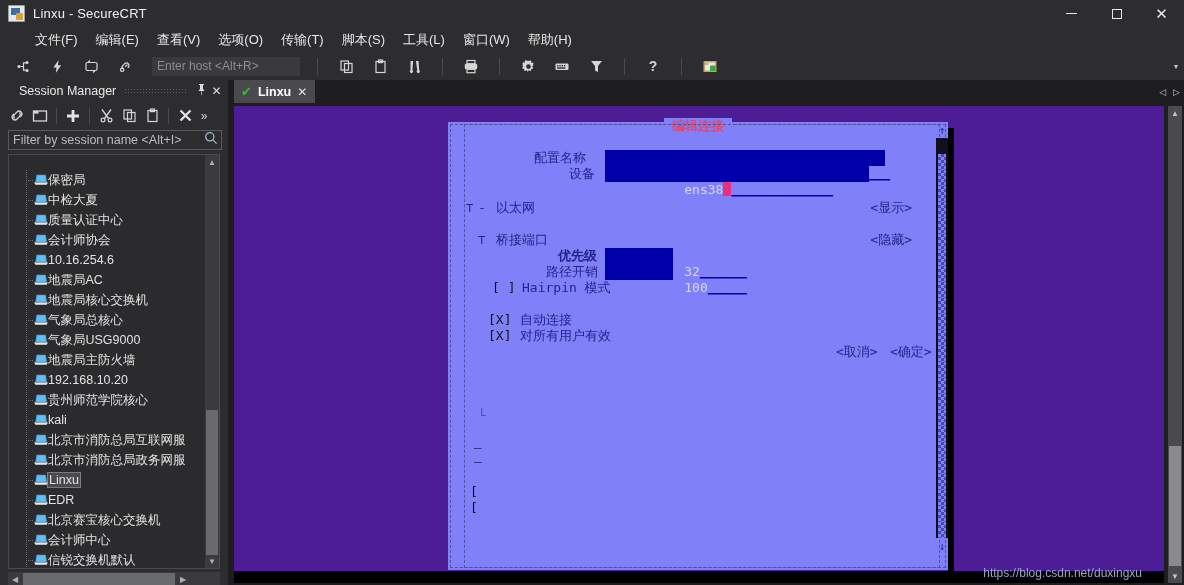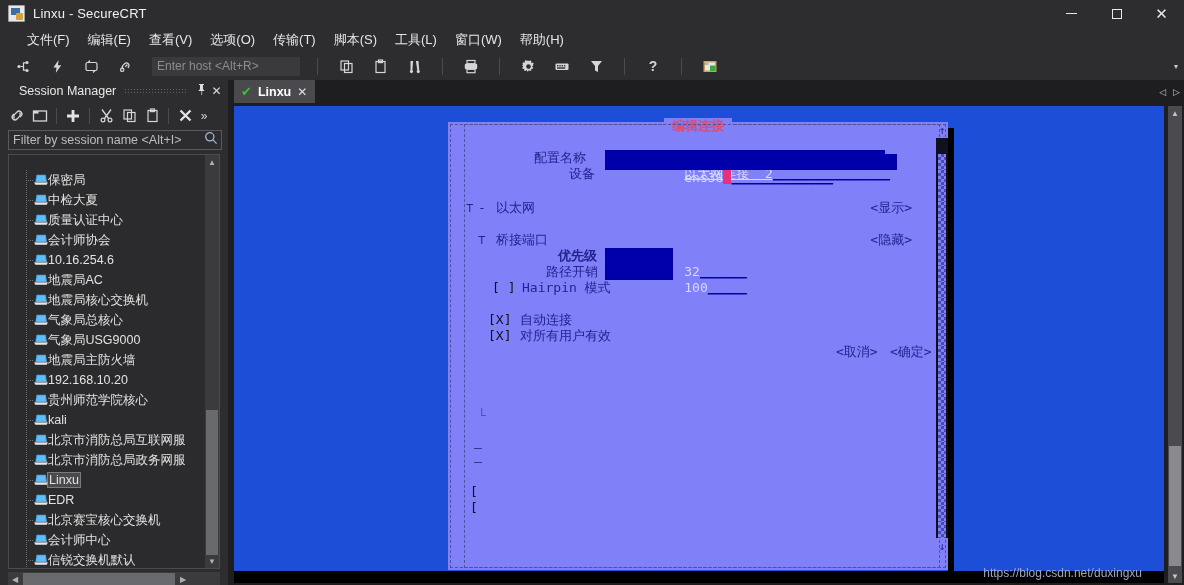--- a/index.html
+++ b/index.html
@@ -35,21 +35,21 @@
     width: 45px; height: 27px; display: flex; align-items: center; justify-content: center;
     color: #e8e8e8; font-size: 13px; line-height: 1;
   }
   .glyph-min { display: block; width: 11px; height: 1px; background: #e8e8e8; }
   .glyph-max { display: block; width: 10px; height: 10px; border: 1px solid #e8e8e8; }
   .glyph-close { font-size: 15px; line-height: 1; }
 
   
   .menubar {
     position: absolute; left: 0; top: 27px; width: 1184px; height: 25px;
-    background: #2d2d30; display: flex; align-items: center; padding-left: 18px;
+    background: #2d2d30; display: flex; align-items: center; padding-left: 26px;
   }
   .menuitem {
     color: #e6e6e6; font-size: 13px; padding: 3px 9px; white-space: nowrap;
   }
 
   
   .toolbar {
     position: absolute; left: 0; top: 52px; width: 1184px; height: 28px;
     background: #2d2d30; display: flex; align-items: center; padding-left: 12px; gap: 12px;
   }
@@ -164,21 +164,21 @@
     position: absolute; right: 4px; top: 0; height: 23px; display: flex; align-items: center; gap: 7px;
     color: #c9c9cc; font-size: 9px;
   }
 
   
   .term-wrap {
     position: absolute; left: 228px; top: 103px; width: 956px; height: 482px;
     background: #1e1e20; padding: 3px 2px 2px 6px;
   }
   .term {
-    position: relative; width: 930px; height: 477px; background: #1d4ed8;
+    position: relative; width: 930px; height: 477px; background: #4c1d95;
     overflow: hidden;
     font-family: "DejaVu Sans Mono", "Liberation Mono", monospace;
   }
   .term-sb {
     position: absolute; right: 2px; top: 3px; width: 14px; height: 477px;
     background: #4b4b4f;
   }
   .term-sb .arw {
     height: 14px; display: flex; align-items: center; justify-content: center;
     color: #c4c4c8; font-size: 8px;
@@ -701,21 +701,21 @@
           </div>
         </div>
         <div class="dlg-inner2"></div>
 
         <div class="ttxt" style="left:86px; top:28px;">配置名称</div>
         <div class="field" style="left:157px; top:28px; width:280px;">
           <span class="und">以太网连接  2</span><span class="und" style="color:#0000aa;">_______________</span>
         </div>
 
         <div class="ttxt" style="left:121px; top:44px;">设备</div>
-        <div class="field" style="left:157px; top:32px; width:292px;">
+        <div class="field" style="left:157px; top:44px; width:264px;">
           <span>ens38</span><span class="cursor"></span><span class="und" style="color:#0000aa;">_____________</span>
         </div>
 
         <div class="ttxt" style="left:18px; top:78px;">⊤</div>
         <div class="ttxt" style="left:30px; top:78px;">-</div>
         <div class="ttxt" style="left:48px; top:78px;">以太网</div>
         <div class="ttxt" style="right:36px; top:78px;">&lt;显示&gt;</div>
 
         <div class="ttxt" style="left:30px; top:110px;">⊤</div>
         <div class="ttxt" style="left:48px; top:110px;">桥接端口</div>

